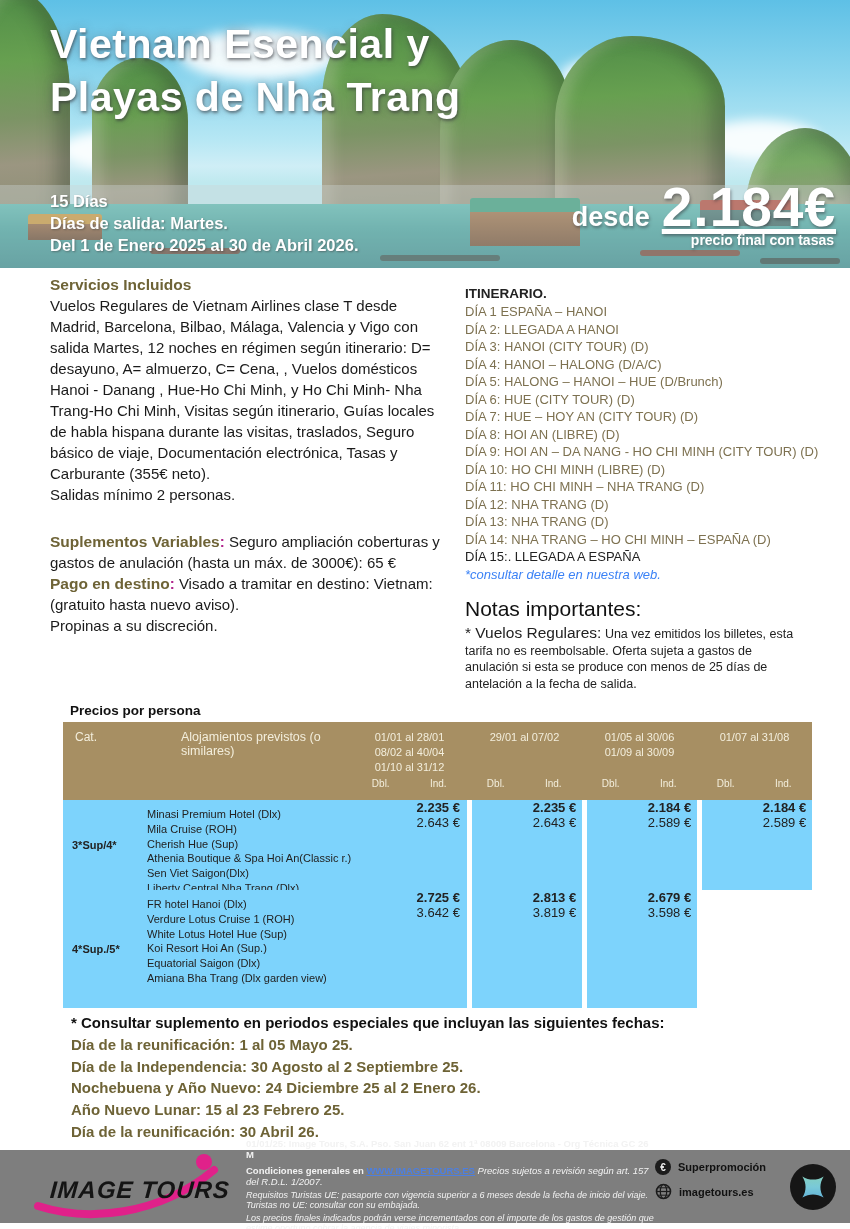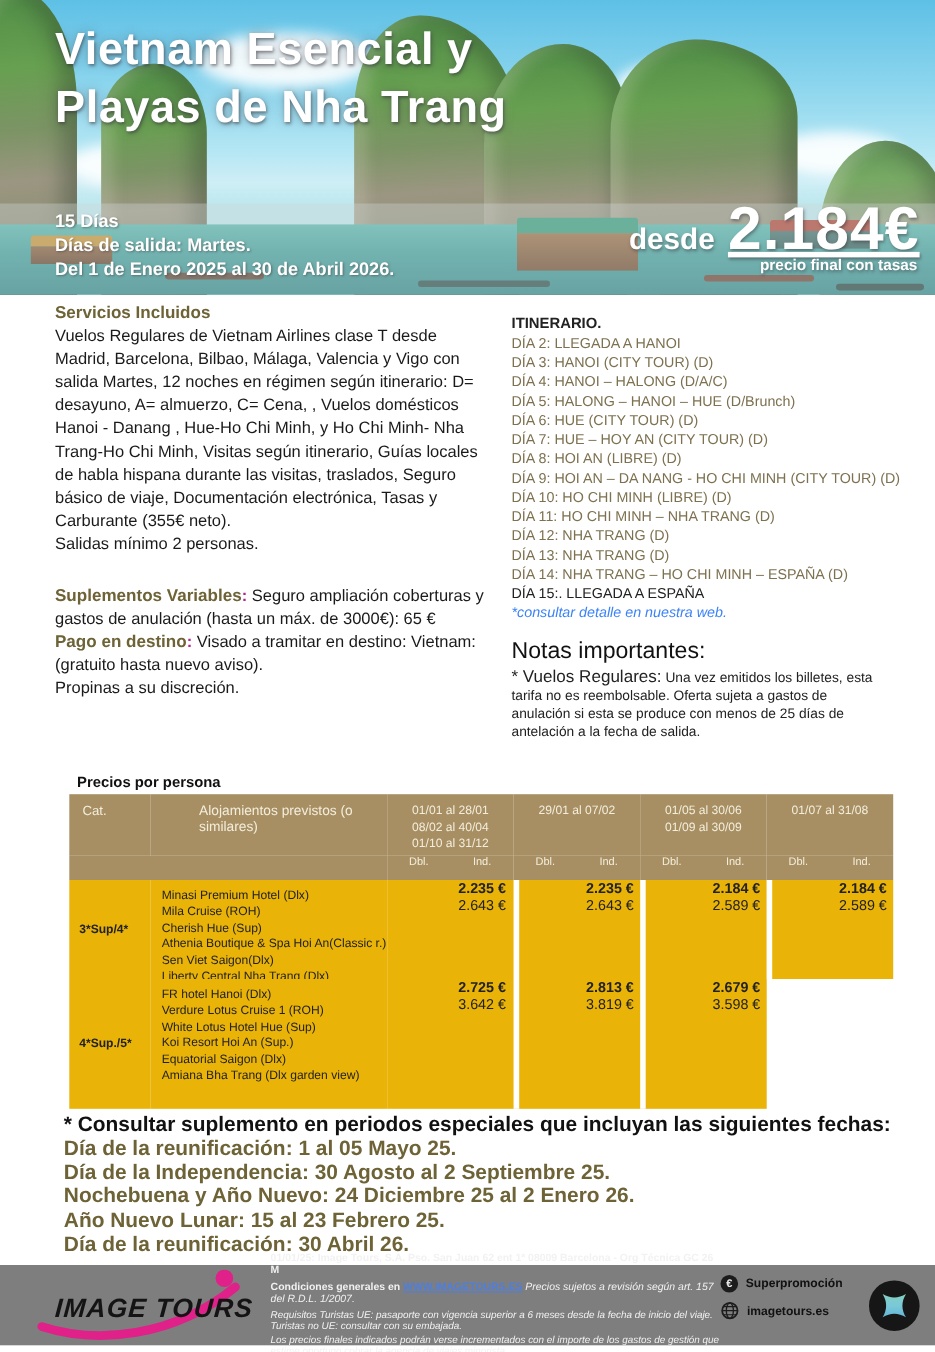--- a/index.html
+++ b/index.html
@@ -58,31 +58,31 @@
     grid-template-rows:56px 22px 90px 118px;}
   .cell{box-sizing:border-box;}
   .cell.h{background:#a78f63;color:#f3eedc;}
   .cat-h{font-size:12px;padding:8px 0 0 12px;}
   .hotels-h{font-size:12.5px;padding:8px 0 0 44px;}
   .period{display:flex;flex-direction:column;align-items:center;padding-top:8px;
     font-size:11px;line-height:15px;}
   .lab-spacer{grid-column:1 / 3;}
   .labels{display:flex;font-size:10px;}
   .labels span{width:50%;text-align:center;}
-  .cell.b{background:#eab308;}
+  .cell.b{background:#7dd3fc;}
   .b.cat{display:flex;align-items:center;font-size:11px;font-weight:bold;color:#222;padding-left:9px;}
   .b.hotels{font-size:11px;line-height:14.8px;color:#222;padding:7px 0 0 10px;}
   .b.price{display:flex;align-items:flex-end;font-size:13px;color:#222;flex-direction:column;}
   .b.price span{width:50%;text-align:center;white-space:nowrap;}
   .b.price .dbl{font-weight:bold;}
   .g-dark{background:#d6ceb5;}
   .g-light{background:#edeadd;}
   .gap-left{border-left:5px solid #ffffff;}
   
-  .special{position:absolute;left:58px;top:1012px;font-size:19px;font-weight:bold;line-height:21.8px;}
+  .special{position:absolute;left:71px;top:1012px;font-size:15px;font-weight:bold;line-height:21.8px;}
   .special .head{color:#111;}
   .special .line{color:#6e6336;}
   
   .footer{position:absolute;left:0;top:1150px;width:850px;height:73px;background:#7e7e7e;
     display:flex;align-items:center;}
   .logo{position:relative;width:212px;height:66px;flex:0 0 auto;margin-left:28px;}
   .logo svg{position:absolute;left:0;top:0;}
   .logo .word{position:absolute;left:22px;top:22px;font-size:24px;font-weight:bold;font-style:italic;
     letter-spacing:1px;color:#141414;transform:skewX(-4deg);}
   .ftext{flex:1 1 auto;padding-left:6px;color:#f2f2f2;}
@@ -163,20 +163,21 @@
   <p class="blk">Salidas mínimo 2 personas.</p>
 
   <p class="blk mt26"><span class="h-olive" style="font-size:15.5px;">Suplementos Variables</span><span class="colon-mag">:</span><span> Seguro ampliación coberturas y gastos de anulación (hasta un máx. de 3000€): 65 €</span></p>
 
   <p class="blk mt20"><span class="h-olive" style="font-size:15.5px;">Pago en destino</span><span class="colon-mag">:</span><span> Visado a tramitar en destino: Vietnam: (gratuito hasta nuevo aviso).</span></p>
   <p class="blk">Propinas a su discreción.</p>
 </div>
 
 <div class="col-right">
   <div class="itin-h">ITINERARIO.</div>
+  <div class="itin-day">DÍA 1  ESPAÑA – HANOI</div>
   <div class="itin-day">DÍA 2: LLEGADA A HANOI</div>
   <div class="itin-day">DÍA 3: HANOI (CITY TOUR) (D)</div>
   <div class="itin-day">DÍA 4: HANOI – HALONG (D/A/C)</div>
   <div class="itin-day">DÍA 5: HALONG – HANOI – HUE (D/Brunch)</div>
   <div class="itin-day">DÍA 6: HUE (CITY TOUR) (D)</div>
   <div class="itin-day">DÍA 7: HUE – HOY AN (CITY TOUR) (D)</div>
   <div class="itin-day">DÍA 8: HOI AN (LIBRE) (D)</div>
   <div class="itin-day">DÍA 9: HOI AN – DA NANG - HO CHI MINH (CITY TOUR) (D)</div>
   <div class="itin-day">DÍA 10: HO CHI MINH (LIBRE) (D)</div>
   <div class="itin-day">DÍA 11: HO CHI MINH – NHA TRANG (D)</div>

